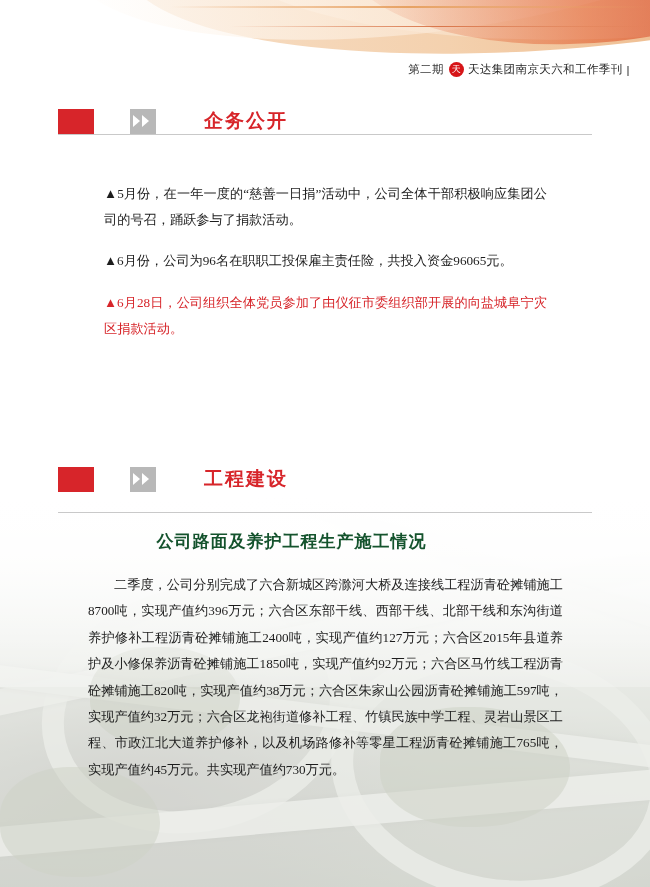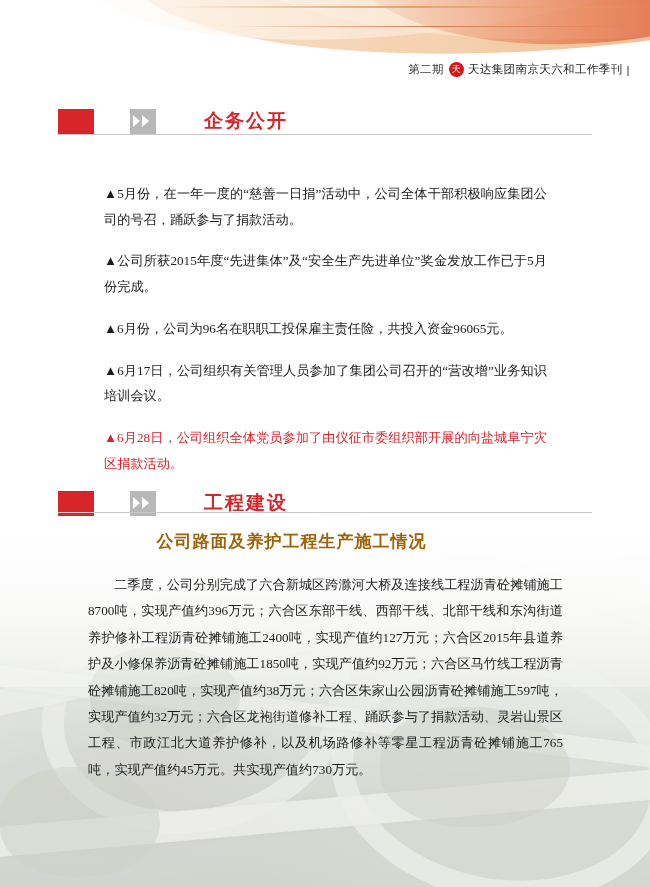--- a/index.html
+++ b/index.html
@@ -169,21 +169,21 @@
   .para.red { color: #d7252a; }
 
   
   .sub-title {
     position: absolute;
     left: 0;
     width: 583px;
     text-align: center;
     font-size: 17px;
     font-weight: bold;
-    color: #a16207;
+    color: #14532d;
     letter-spacing: 1px;
     font-family: "Liberation Serif", "DejaVu Serif", serif;
   }
   .eng-body {
     position: absolute;
     left: 88px;
     width: 475px;
     font-size: 13.2px;
     line-height: 2.0;
     color: #1d1d1d;
@@ -287,31 +287,29 @@
 
     <div class="section-head" style="top:108px;">
       <div class="sh-block"></div>
       <div class="sh-arrows"></div>
       <div class="sh-title">企务公开</div>
     </div>
     <div class="sh-rule" style="top:134px;"></div>
 
     <div class="body-block" style="top:165px;">
       <p class="para">▲5月份，在一年一度的“慈善一日捐”活动中，公司全体干部积极响应集团公司的号召，踊跃参与了捐款活动。</p>
-      <p class="para">▲公司所获2015年度“先进集体”及“安全生产先进单位”奖金发放工作已于5月份完成。</p>
       <p class="para">▲6月份，公司为96名在职职工投保雇主责任险，共投入资金96065元。</p>
-      <p class="para">▲6月17日，公司组织有关管理人员参加了集团公司召开的“营改增”业务知识培训会议。</p>
       <p class="para red">▲6月28日，公司组织全体党员参加了由仪征市委组织部开展的向盐城阜宁灾区捐款活动。</p>
     </div>
 
-    <div class="section-head" style="top:490px;">
+    <div class="section-head" style="top:466px;">
       <div class="sh-block"></div>
       <div class="sh-arrows"></div>
       <div class="sh-title">工程建设</div>
     </div>
     <div class="sh-rule" style="top:512px;"></div>
 
     <div class="sub-title" style="top:530px;">公司路面及养护工程生产施工情况</div>
 
-    <div class="eng-body" style="top:572px;">二季度，公司分别完成了六合新城区跨滁河大桥及连接线工程沥青砼摊铺施工8700吨，实现产值约396万元；六合区东部干线、西部干线、北部干线和东沟街道养护修补工程沥青砼摊铺施工2400吨，实现产值约127万元；六合区2015年县道养护及小修保养沥青砼摊铺施工1850吨，实现产值约92万元；六合区马竹线工程沥青砼摊铺施工820吨，实现产值约38万元；六合区朱家山公园沥青砼摊铺施工597吨，实现产值约32万元；六合区龙袍街道修补工程、踊跃参与了捐款活动、灵岩山景区工程、市政江北大道养护修补，以及机场路修补等零星工程沥青砼摊铺施工765吨，实现产值约45万元。共实现产值约730万元。</div>
+    <div class="eng-body" style="top:572px;">二季度，公司分别完成了六合新城区跨滁河大桥及连接线工程沥青砼摊铺施工8700吨，实现产值约396万元；六合区东部干线、西部干线、北部干线和东沟街道养护修补工程沥青砼摊铺施工2400吨，实现产值约127万元；六合区2015年县道养护及小修保养沥青砼摊铺施工1850吨，实现产值约92万元；六合区马竹线工程沥青砼摊铺施工820吨，实现产值约38万元；六合区朱家山公园沥青砼摊铺施工597吨，实现产值约32万元；六合区龙袍街道修补工程、竹镇民族中学工程、灵岩山景区工程、市政江北大道养护修补，以及机场路修补等零星工程沥青砼摊铺施工765吨，实现产值约45万元。共实现产值约730万元。</div>
 
   </div>
 </div>
 
 </body></html>

